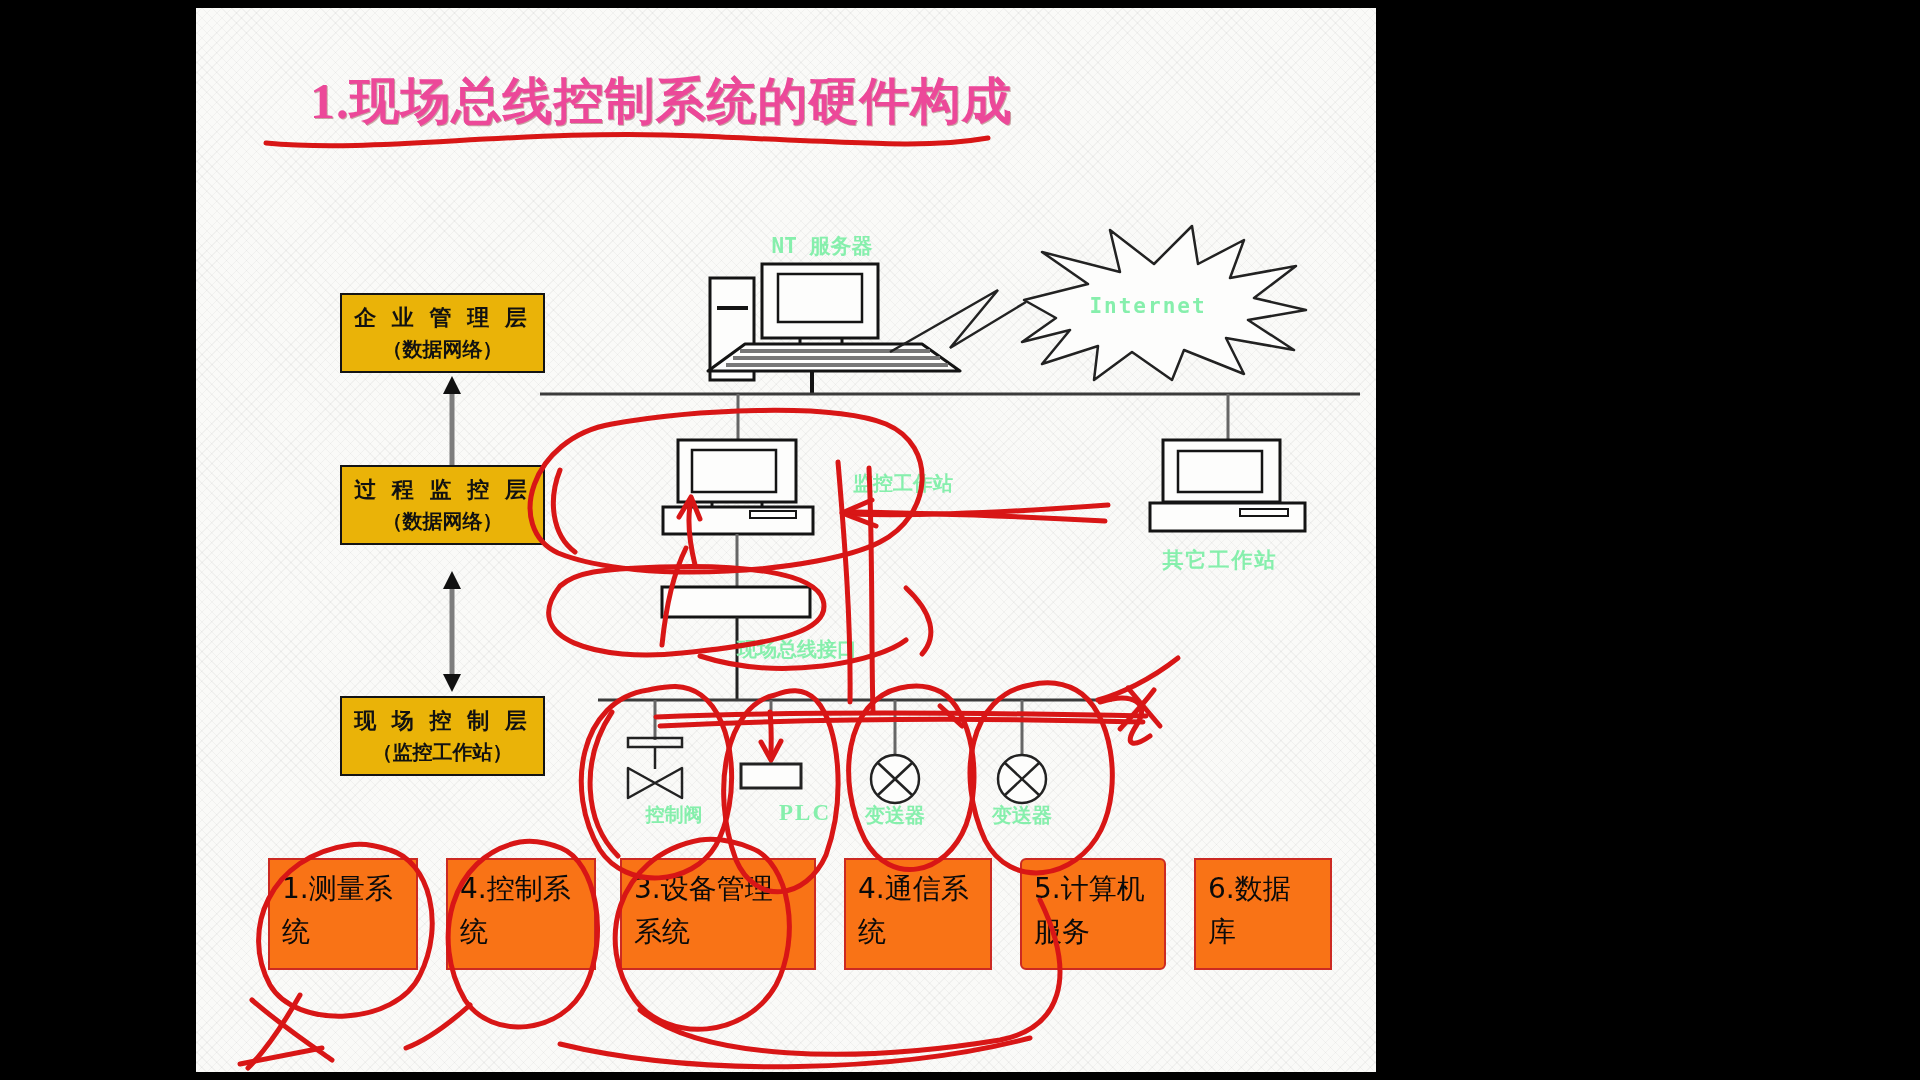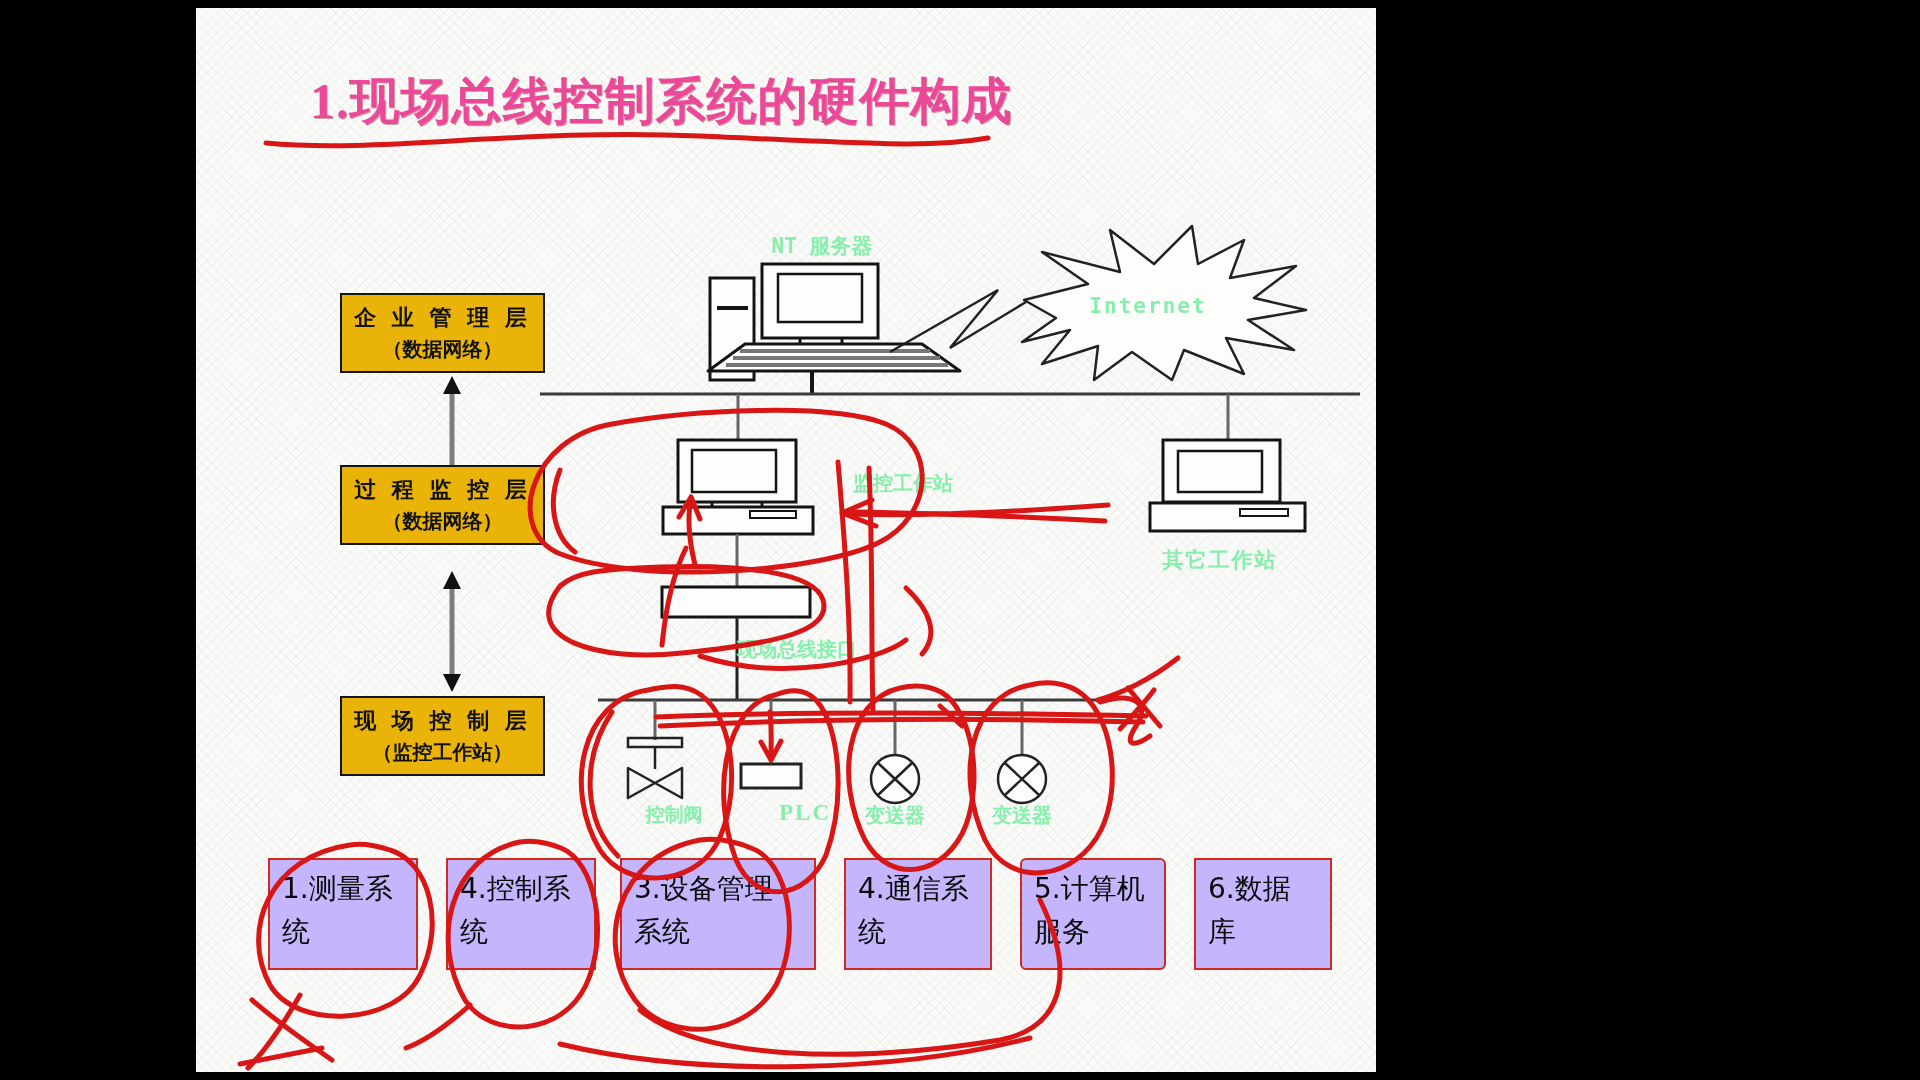--- a/index.html
+++ b/index.html
@@ -30,21 +30,21 @@
   }
   .layerbox .l1 { font-size:22px; font-weight:600; letter-spacing:4px; }
   .layerbox .l2 { font-size:20px; font-weight:600; }
 
   .lbl { color:#86efac; font-weight:600; text-align:center; white-space:nowrap; }
   .mono { font-family:"DejaVu Sans Mono", monospace; }
   .serif { font-family:Liberation Serif, serif;text-align:right; }
 
   .sysbox {
     top:858px; height:112px;
-    background:#c4b5fd; border:2.5px solid #cc2a22;
+    background:#f97316; border:2.5px solid #cc2a22;
     color:#0a0a0a; font-size:28px; line-height:1.55;
     padding:7px 6px 0 12px;
   }
 </style>
 </head>
 <body>
 
 <div class="slide"></div>
 
 <svg class="overlay">

